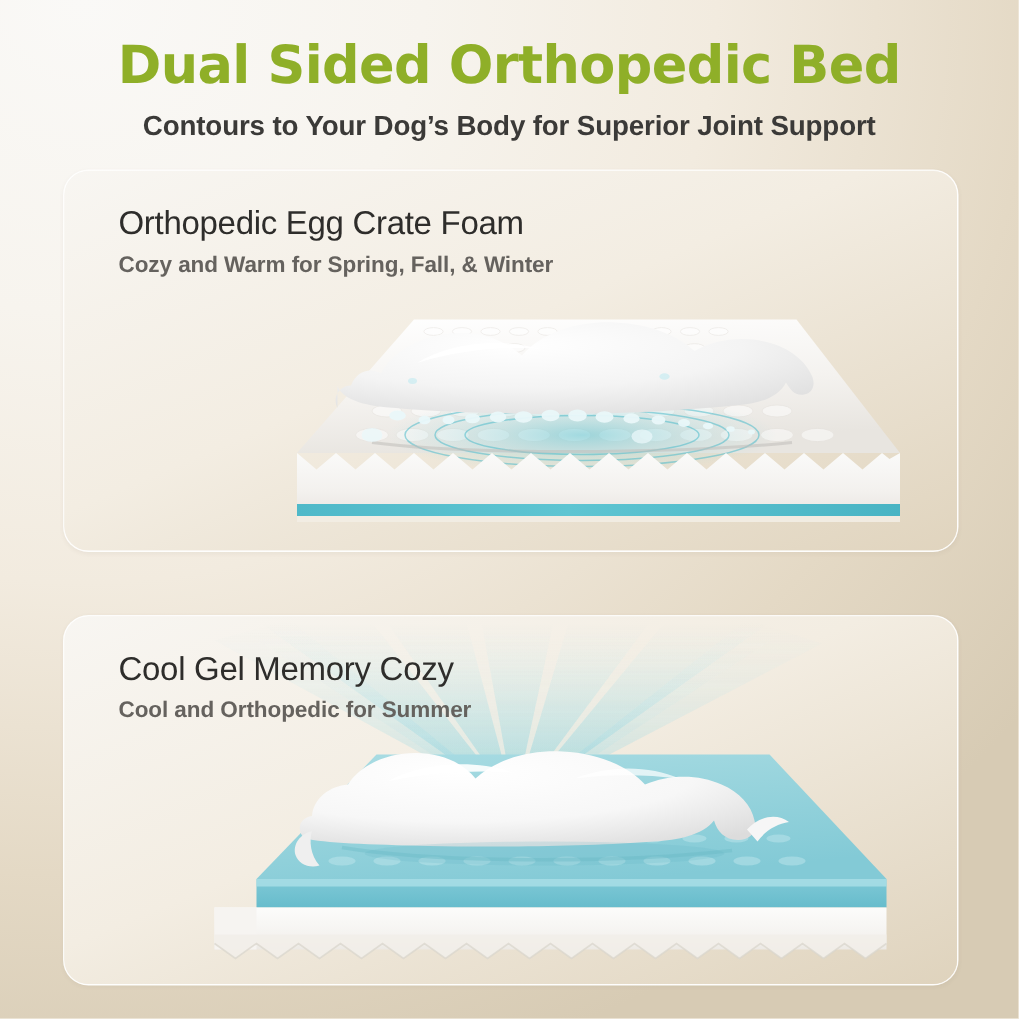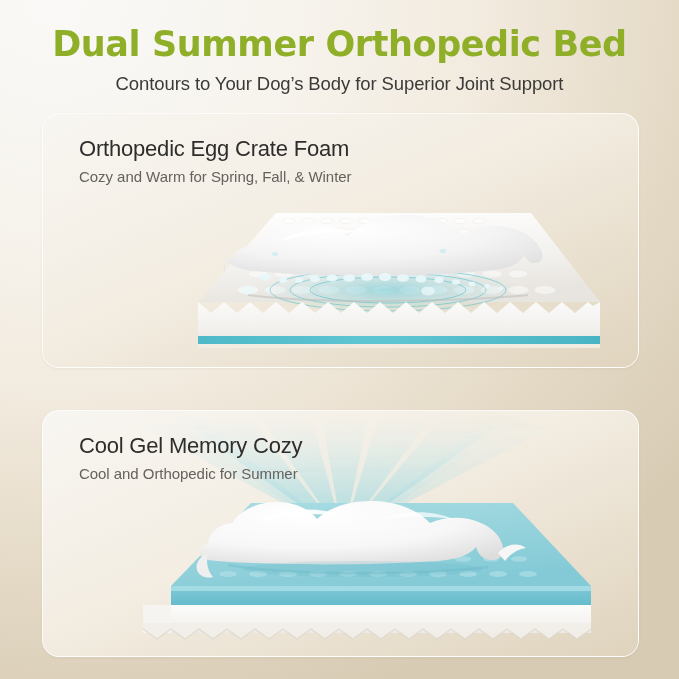--- a/index.html
+++ b/index.html
@@ -16,21 +16,21 @@
 
   
   .header{position:absolute;left:0;top:24px;width:679px;text-align:center;}
   .title{
     font-size:35px;font-weight:bold;letter-spacing:-0.4px;
     color:#8FAF28;line-height:1.15;margin:0;
     font-family:"DejaVu Sans", sans-serif;
   }
   .subtitle{
     margin:9px 0 0 0;font-size:18.5px;color:#3B3A38;letter-spacing:-0.1px;
-    font-family:"Liberation Sans", sans-serif;font-weight:400;
+    font-family:"Liberation Sans", sans-serif;font-weight:700;
   }
 
   
   .card{
     position:absolute;left:42px;width:595px;
     border-radius:17px;
     border:1px solid rgba(255,255,255,.85);
     box-shadow:0 1px 3px rgba(120,105,80,.07);
     overflow:hidden;
   }
@@ -39,33 +39,33 @@
   .card-2{top:410px;height:245px;
     background:linear-gradient(160deg,#F7F5F1 0%,#F5F2EC 34%,#EFE8DB 72%,#E2D7C2 100%);}
 
   .card-head{position:absolute;left:36px;top:22px;}
   .card-title{
     font-size:22px;color:#2E2D2B;letter-spacing:-0.2px;margin:0;
     font-family:"Liberation Sans", sans-serif;font-weight:400;
   }
   .card-sub{
     margin:6px 0 0 0;font-size:15px;color:#65625E;letter-spacing:-0.05px;
-    font-family:"Liberation Sans", sans-serif;font-weight:400;
+    font-family:"Liberation Sans", sans-serif;font-weight:700;
   }
 
   .art{position:absolute;left:0;top:0;width:595px;height:100%;}
   .art svg{display:block;width:100%;height:100%;}
 </style>
 </head>
 <body>
 
 <div id="page">
 
   <div class="header">
-    <h1 class="title">Dual Summer Orthopedic Bed</h1>
+    <h1 class="title">Dual Sided Orthopedic Bed</h1>
     <p class="subtitle">Contours to Your Dog’s Body for Superior Joint Support</p>
   </div>
 
   <div class="card card-1">
 
     <div class="art">
       <svg viewBox="0 0 595 253" preserveAspectRatio="none" aria-hidden="true">
         <defs>
           <linearGradient id="c1bg" x1="0" y1="0" x2="1" y2="1">
             <stop offset="0%" stop-color="#F8F6F2"></stop>

